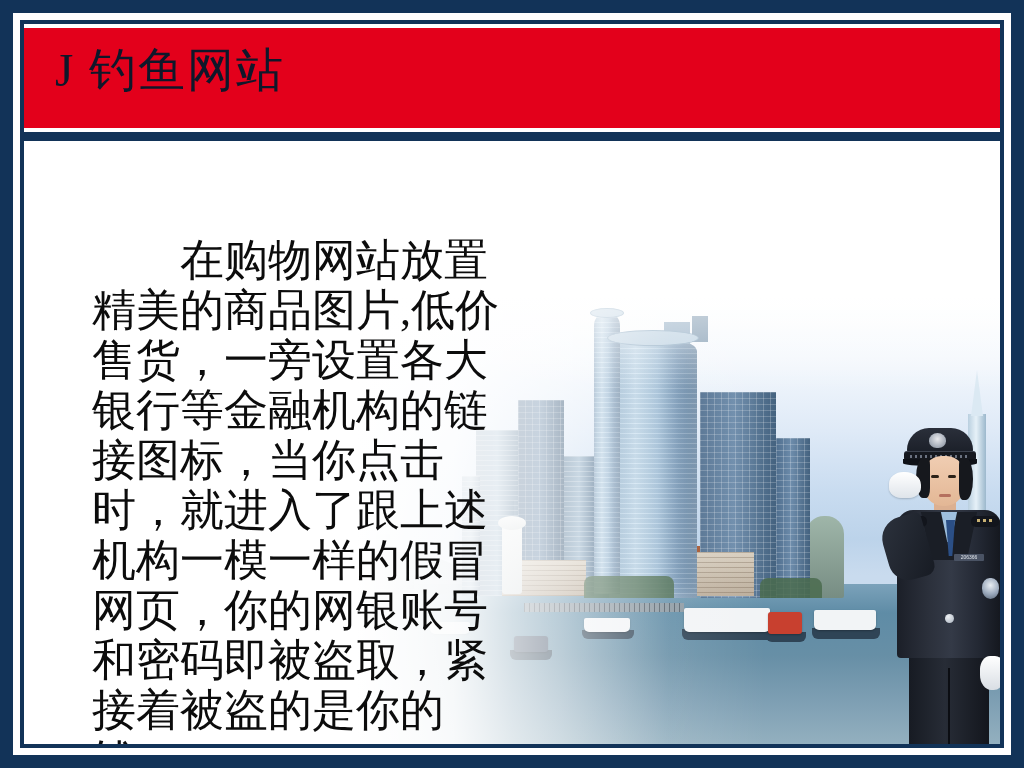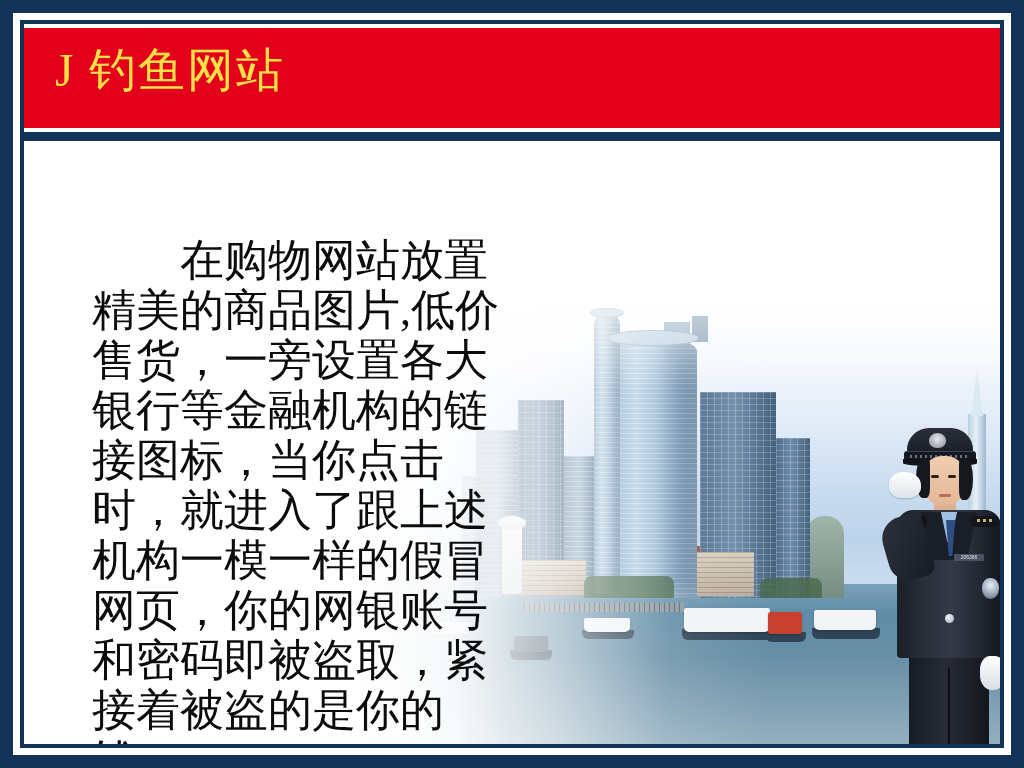--- a/index.html
+++ b/index.html
@@ -46,21 +46,21 @@
     position:absolute;
     left:0; top:4px; right:0; height:100px;
     background:#E3001B;
   }
   .banner-title {
     position:absolute;
     left:31px; top:12px;
     font-family:"Liberation Serif", serif;
     font-size:47px;
     line-height:60px;
-    color:#fde047;
+    color:#0f172a;
     letter-spacing:2px;
     white-space:nowrap;
   }
   .banner-underline {
     position:absolute;
     left:0; right:0; top:108px; height:9px;
     background:#123358;
   }
 
   

